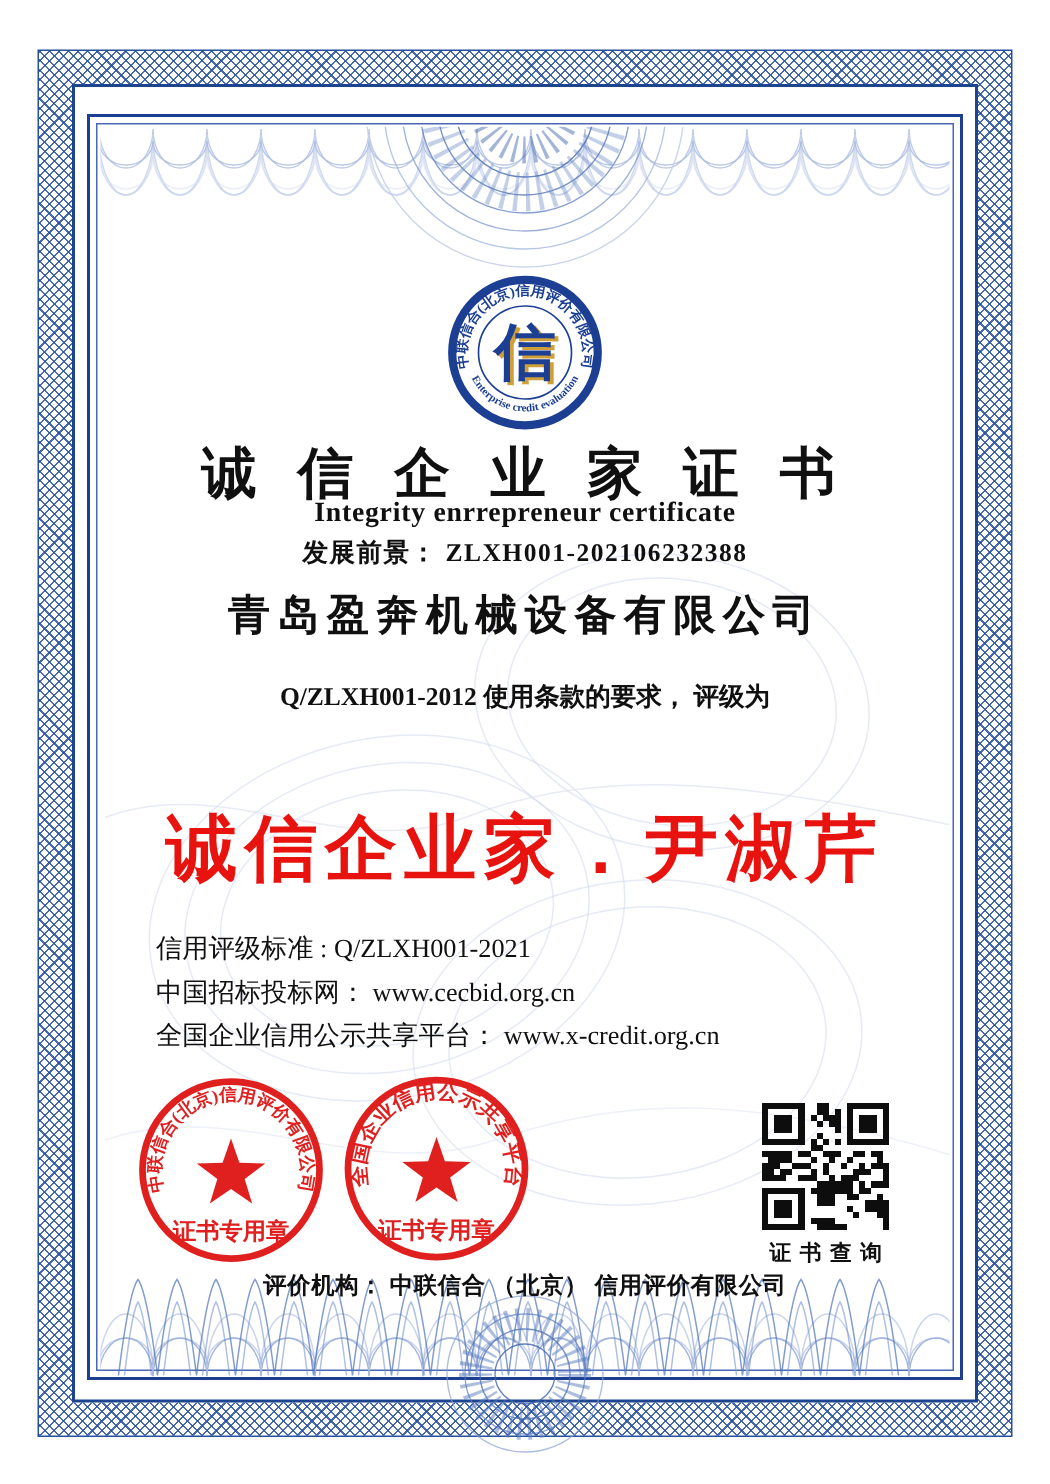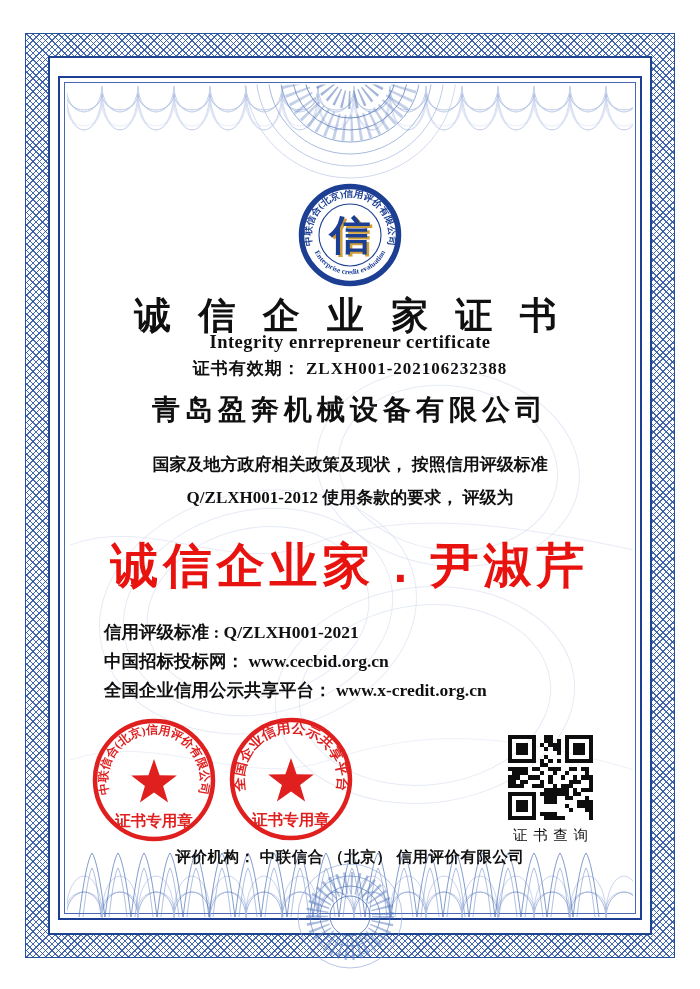--- a/index.html
+++ b/index.html
@@ -27,28 +27,28 @@
   .logo{left:298px;top:183px;width:104px;height:104px;}
 
   .title{top:291px;font-size:37px;font-weight:bold;letter-spacing:9px;}
   .subtitle{top:332px;font-size:18.5px;font-weight:bold;letter-spacing:.5px;}
   .certno{top:357px;font-size:17px;font-weight:bold;letter-spacing:1px;}
   .company{top:391px;font-size:28px;font-weight:bold;letter-spacing:5px;
            font-family:"Liberation Sans","DejaVu Sans",sans-serif;}
   .body-text{top:448px;font-size:17px;font-weight:bold;line-height:33px;}
   .award{top:534px;font-size:48px;font-weight:bold;letter-spacing:5px;color:var(--red);
          font-family:"Liberation Sans","DejaVu Sans",sans-serif;}
-  .details{left:104px;top:618px;font-size:17.5px;font-weight:bold;line-height:29px;}
+  .details{left:104px;top:618px;font-size:17.5px;font-weight:normal;line-height:29px;}
   .details .row{white-space:nowrap;}
   .stamp{pointer-events:none;}
   .stamp-a{left:88px;top:714px;width:132px;height:132px;}
   .stamp-b{left:225px;top:713px;width:132px;height:132px;}
   .qr{left:508px;top:735px;width:85px;height:85px;}
   .qr-caption{left:496px;top:826px;width:110px;text-align:center;font-size:14.5px;
-              font-weight:normal;letter-spacing:1px;}
+              font-weight:bold;letter-spacing:1px;}
   .footer{top:847px;font-size:15.5px;font-weight:bold;letter-spacing:.5px;}
 </style>
 </head>
 <body>
 
 <div class="abs lattice"></div>
 <div class="abs lattice-cover"></div>
 <div class="abs ring1"></div>
 <div class="abs ring2"></div>
 
@@ -107,28 +107,27 @@
   <text font-size="7.2" font-weight="bold" style="fill:var(--navy)">
     <textPath href="#logoBot" startOffset="50%" text-anchor="middle" textLength="88" lengthAdjust="spacingAndGlyphs">Enterprise credit evaluation</textPath>
   </text>
   <text x="2.5" y="15.5" font-size="41" font-weight="bold" text-anchor="middle" style="fill:var(--gold)">信</text>
   <text x="0" y="13.5" font-size="41" font-weight="bold" text-anchor="middle" style="fill:var(--navy)">信</text>
 </svg>
 
 <div class="abs center title">诚 信 企 业 家 证 书</div>
 <div class="abs center subtitle">Integrity enrrepreneur certificate</div>
 <div class="abs center certno">
-  <span>证书有效期：</span>
+  <span>发展前景：</span>
   <span>ZLXH001-202106232388</span>
 </div>
 
 <div class="abs center company">青岛盈奔机械设备有限公司</div>
 
 <div class="abs center body-text">
-  <div>国家及地方政府相关政策及现状， 按照信用评级标准</div>
   <div>Q/ZLXH001-2012 使用条款的要求， 评级为</div>
 </div>
 
 <div class="abs center award">诚信企业家 . 尹淑芹</div>
 
 <div class="abs details">
   <div class="row">
     <span>信用评级标准 :</span>
     <span>Q/ZLXH001-2021</span>
   </div>

